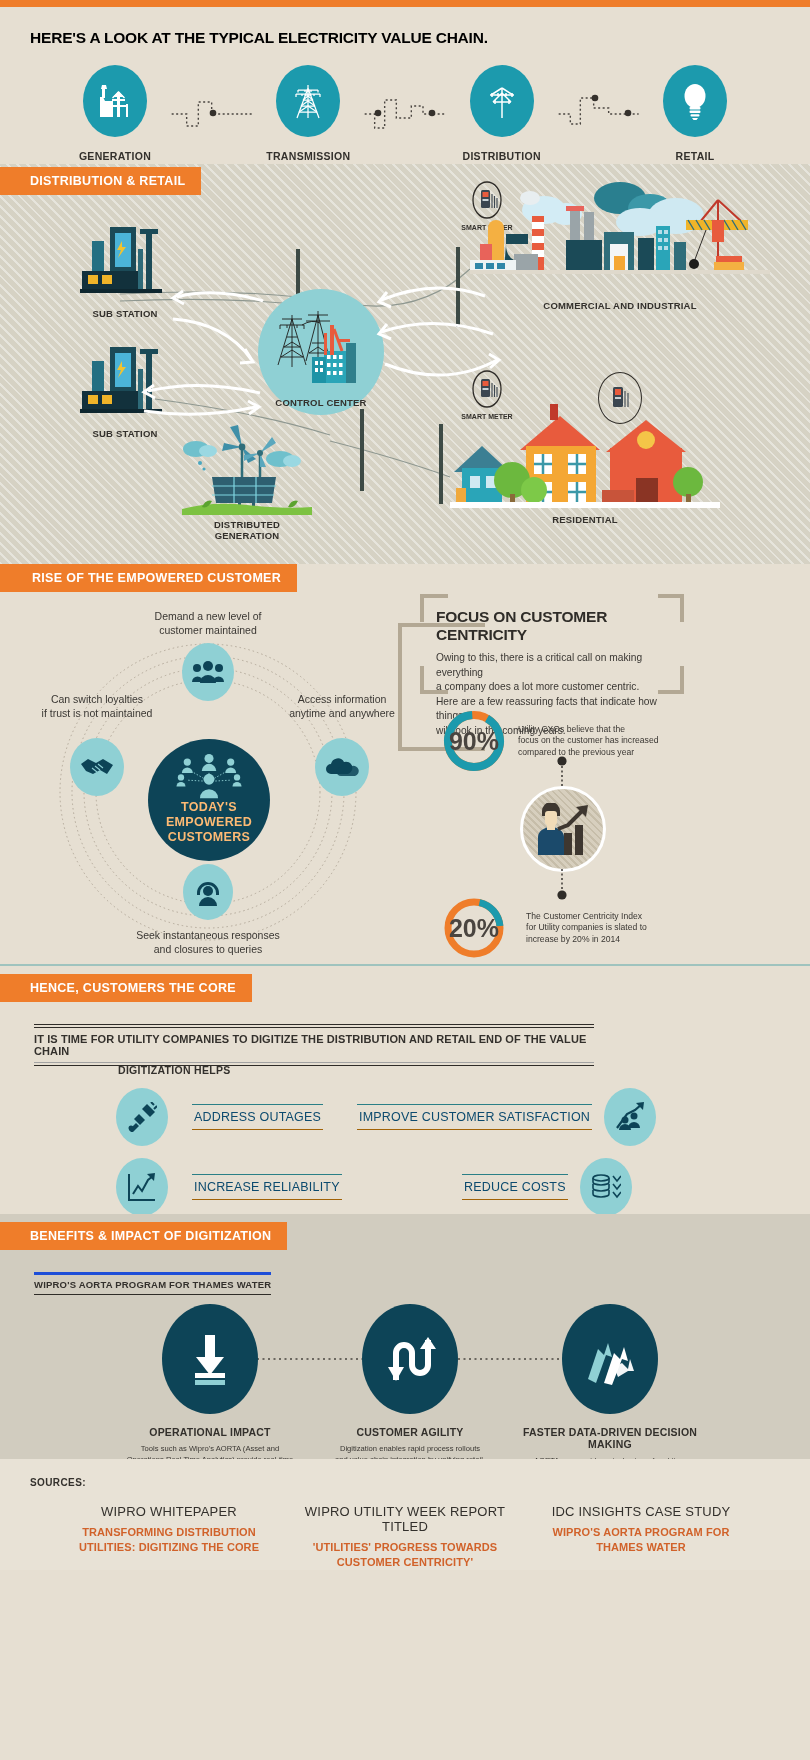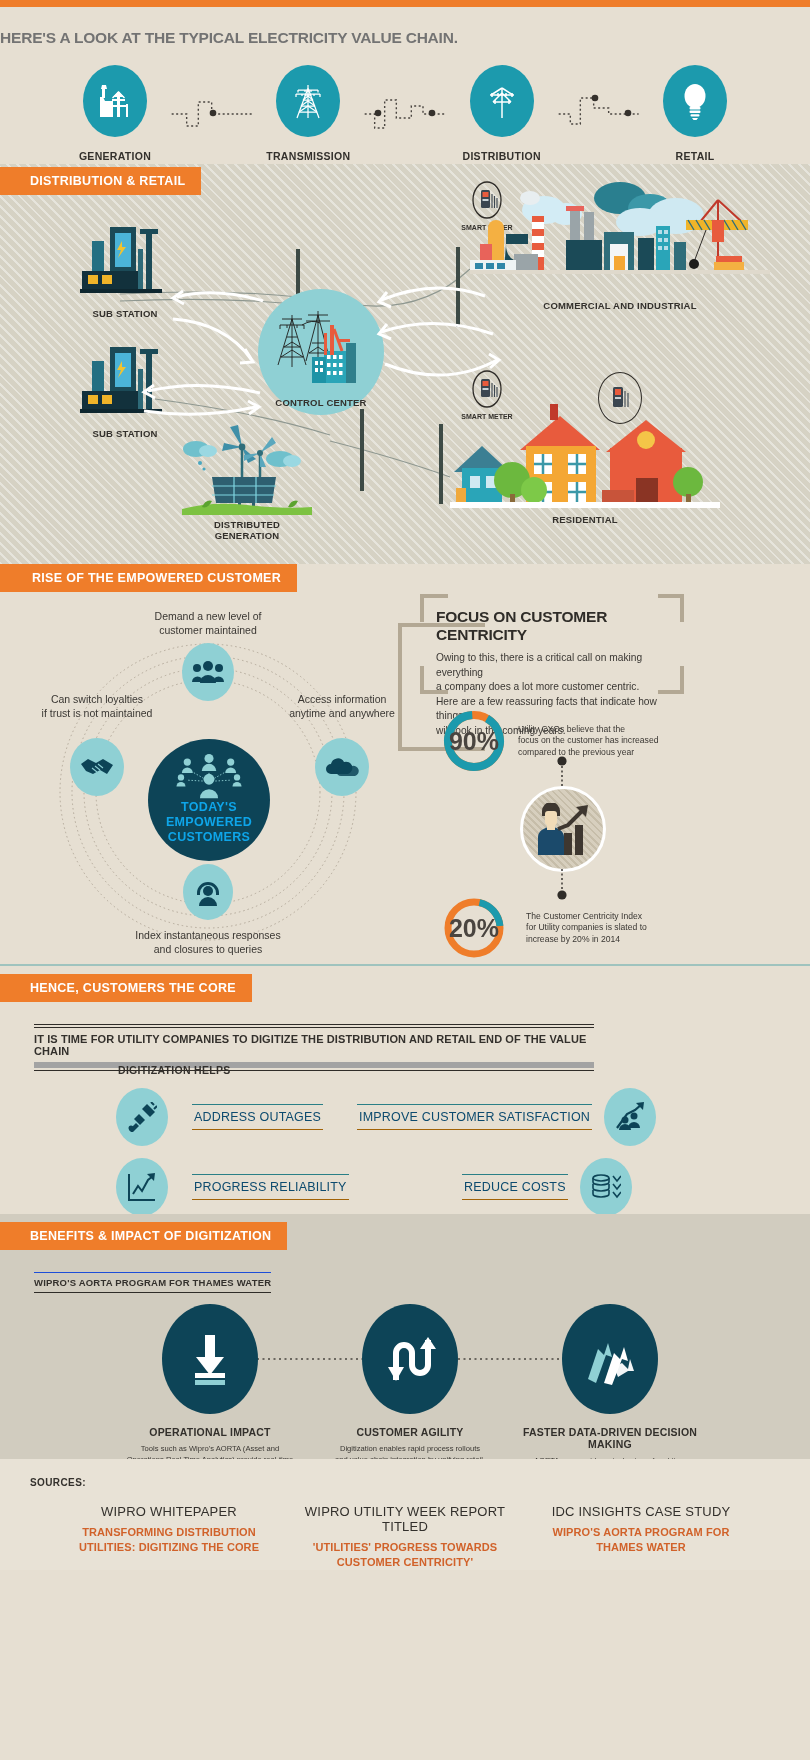--- a/index.html
+++ b/index.html
@@ -23,21 +23,21 @@
     letter-spacing: .3px;
     padding: 7px 16px 7px 30px;
     position: relative;
     left: 0;
   }
 
   
   .sec1 { background:#e6dfd2; padding: 22px 0 0 0; height:157px; }
   .sec1 h1 {
     font-size: 15.5px; font-weight: bold; letter-spacing:-0.2px;
-    color:#737373;
+    margin-left: 30px; color:#000000;
   }
   .chain { display:flex; align-items:center; justify-content:space-between;
            margin: 18px 60px 0 60px; position:relative; }
   .chain-node { text-align:center; width:110px; }
   .chain-bub {
     width:64px; height:72px; border-radius:50%;
     background:#1c9aad; margin:0 auto; display:flex;
     align-items:center; justify-content:center;
   }
   .chain-label { margin-top:13px; font-size:10.5px; font-weight:bold; letter-spacing:.3px; }
@@ -53,49 +53,49 @@
   .sec2 .ribbon { position:absolute; top:3px; left:0; z-index:5;}
   .node-cap { font-size:9.5px; font-weight:bold; text-align:center; letter-spacing:.2px;}
   .abs { position:absolute; }
 
   
   .sec3 { position:relative; height:400px; background:#e6dfd2;}
   .sec3 .ribbon { position:absolute; top:0; left:0;padding-left:32px; }
   .circle-label { font-size:10.5px; line-height:14px; text-align:center; color:#3a3733;}
   .teal-bub { background:#8fd0d4; border-radius:50%; display:flex; align-items:center; justify-content:center;}
   .core-circle {
-    background:#0d4457; border-radius:50%; color:#0ea5e9;
+    background:#0d4457; border-radius:50%; color:#fdba74;
     display:flex; flex-direction:column; align-items:center; justify-content:flex-end;
     text-align:center;
   }
   .core-circle .core-txt { font-size:12.5px; font-weight:bold; line-height:15px; padding-bottom:16px; letter-spacing:.3px;}
   .focus-title { font-size:15.5px; font-weight:bold; letter-spacing:-.2px; color:#2f2c28;}
   .focus-body { font-size:10.2px; line-height:14.5px; margin-top:7px; color:#3a3733;}
   .stat-txt { font-size:8.6px; line-height:11.6px; color:#3a3733;}
   .donut-num { font-weight:bold; font-size:25px; color:#4a4540; }
 
   
   .sec4 { position:relative; height:250px; background:#e6dfd2; border-top:2px solid #9fc3be;}
   .sec4 .ribbon { position:absolute; top:8px; left:0;}
   .rule-head { font-size:11px; font-weight:bold; letter-spacing:.1px; padding:5px 0;
-               border-top:1px solid #2f2c28; border-bottom:6px solid #a3a3a3;}
+               border-top:1px solid #2f2c28; border-bottom:1px solid #a3a3a3;}
   .rule-head-outer { border-top:1px solid #2f2c28; border-bottom:1px solid #2f2c28; padding:2px 0;}
   .dh-label { font-size:10.5px; font-weight:bold; letter-spacing:.3px;}
   .benefit-item { display:flex; align-items:center; gap:12px; }
   .benefit-bub { width:52px; height:58px; border-radius:50%; background:#8fd0d4;
                  display:flex;align-items:center;justify-content:center; flex:none;}
   .benefit-text { font-size:12.5px; letter-spacing:.2px; color:#0c4a6e;
                   border-top:1px solid #2a7f86; border-bottom:1px solid #a16207;
                   padding:5px 2px;margin-left:12px; }
 
   
   .sec5 { position:relative; height:245px; background:#d1ccbf; }
   .sec5 .ribbon { position:absolute; top:8px; left:0;}
   .aorta-head { font-size:9.5px; font-weight:bold; letter-spacing:.2px; padding:4px 0;
-                border-top:1px solid #1d4ed8; border-bottom:1px solid #2f2c28; display:inline-block;}
+                border-top:3px solid #1d4ed8; border-bottom:1px solid #2f2c28; display:inline-block;}
   .impact-node { width:200px; text-align:center;}
   .impact-bub { width:96px;height:110px;border-radius:50%;background:#0d4457;margin:0 auto;
                 display:flex;align-items:center;justify-content:center;}
   .impact-title { font-size:10.5px;font-weight:bold;margin-top:12px;letter-spacing:.2px;}
   .impact-body { font-size:7.6px;line-height:10.5px;margin-top:6px;color:#3a3733;padding:0 10px;}
 
   
   .sec6 { position:relative; height:auto; background:#e8e2d6; padding-top:18px; }
   .src-label { font-size:10px;font-weight:bold;margin-left:30px;letter-spacing:.4px;}
   .src-col { width:220px; text-align:center;}
@@ -578,21 +578,21 @@
     <div class="teal-bub" style="width:50px;height:56px;margin:0 auto">
       <svg width="30" height="30" viewBox="0 0 30 30">
           <g fill="#0d4457">
         <path d="M4 16 a11 11 0 0 1 22 0 v2 h-3 v-2 a8 8 0 0 0-16 0 v2 H4z"></path>
         <circle cx="15" cy="14" r="5"></circle>
             <path d="M6 29 a9 9 0 0 1 18 0z"></path>
       </g>
         </svg>
     </div>
     <div class="circle-label" style="margin-top:8px">
-      <div>Index instantaneous responses</div>
+      <div>Seek instantaneous responses</div>
       <div>and closures to queries</div>
     </div>
   </div>
 
   <svg class="abs" style="left:300px;top:35px" width="190" height="180">
     <path d="M185 26 H100 V150 H185" stroke="#b3a894" stroke-width="4" fill="none"></path>
   </svg>
 
   <div class="abs" style="left:418px;top:30px;width:268px;height:100px">
     <svg class="abs" style="left:0;top:0" width="268" height="100">
@@ -711,21 +711,21 @@
   <div class="abs benefit-item" style="left:116px;top:192px">
     <div class="benefit-bub">
       <svg width="30" height="30" viewBox="0 0 30 30">
           <g stroke="#0d4457" stroke-width="2" fill="none">
         <path d="M2 2 v26 h26"></path>
         <path d="M6 22 L11 14 L15 19 L21 8 L26 4"></path>
       </g>
           <path d="M20 2 L28 1 L27 9z" fill="#0d4457"></path>
         </svg>
     </div>
-    <div class="benefit-text">PROGRESS RELIABILITY</div>
+    <div class="benefit-text">INCREASE RELIABILITY</div>
   </div>
 
   <div class="abs benefit-item" style="left:450px;top:192px">
     <div class="benefit-text">REDUCE COSTS</div>
     <div class="benefit-bub">
       <svg width="30" height="30" viewBox="0 0 30 30">
           <g stroke="#0d4457" stroke-width="1.6" fill="none">
         <ellipse cx="10" cy="6" rx="8" ry="3"></ellipse>
             <path d="M2 6v4a8 3 0 0 0 16 0V6"></path>
         <path d="M2 12v4a8 3 0 0 0 16 0v-4"></path>

